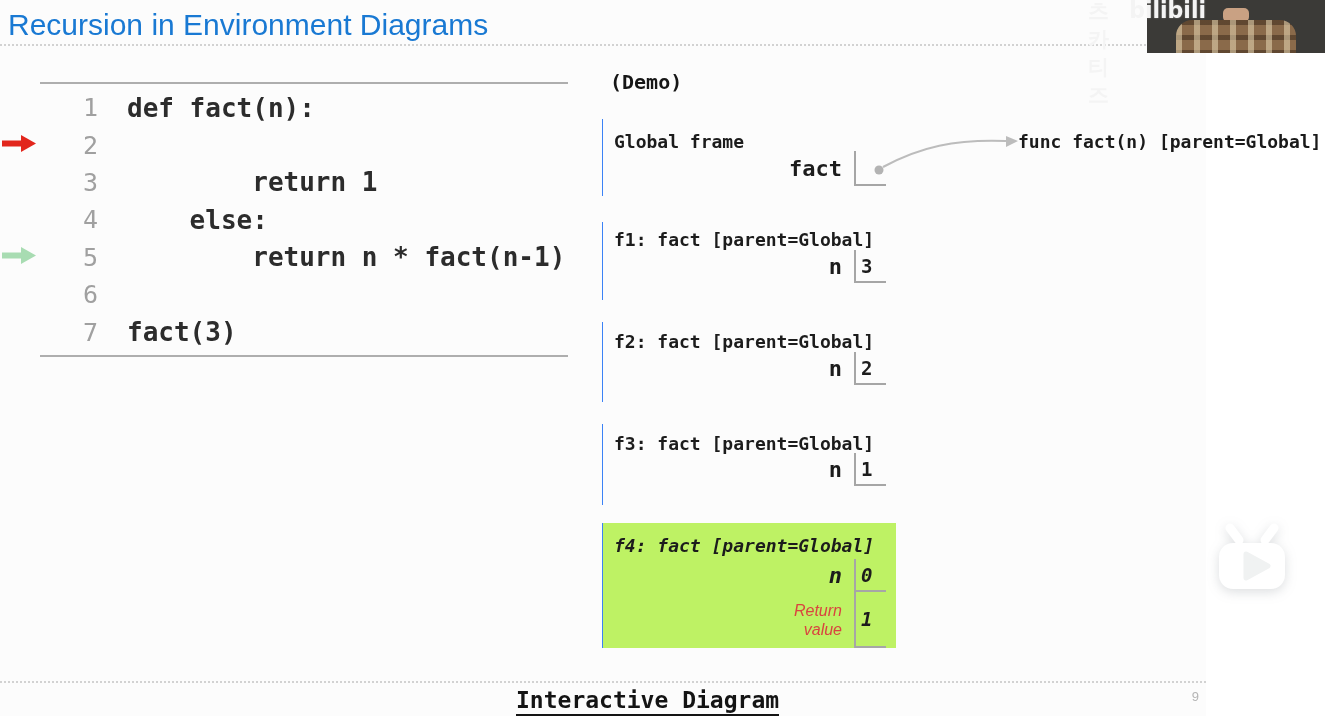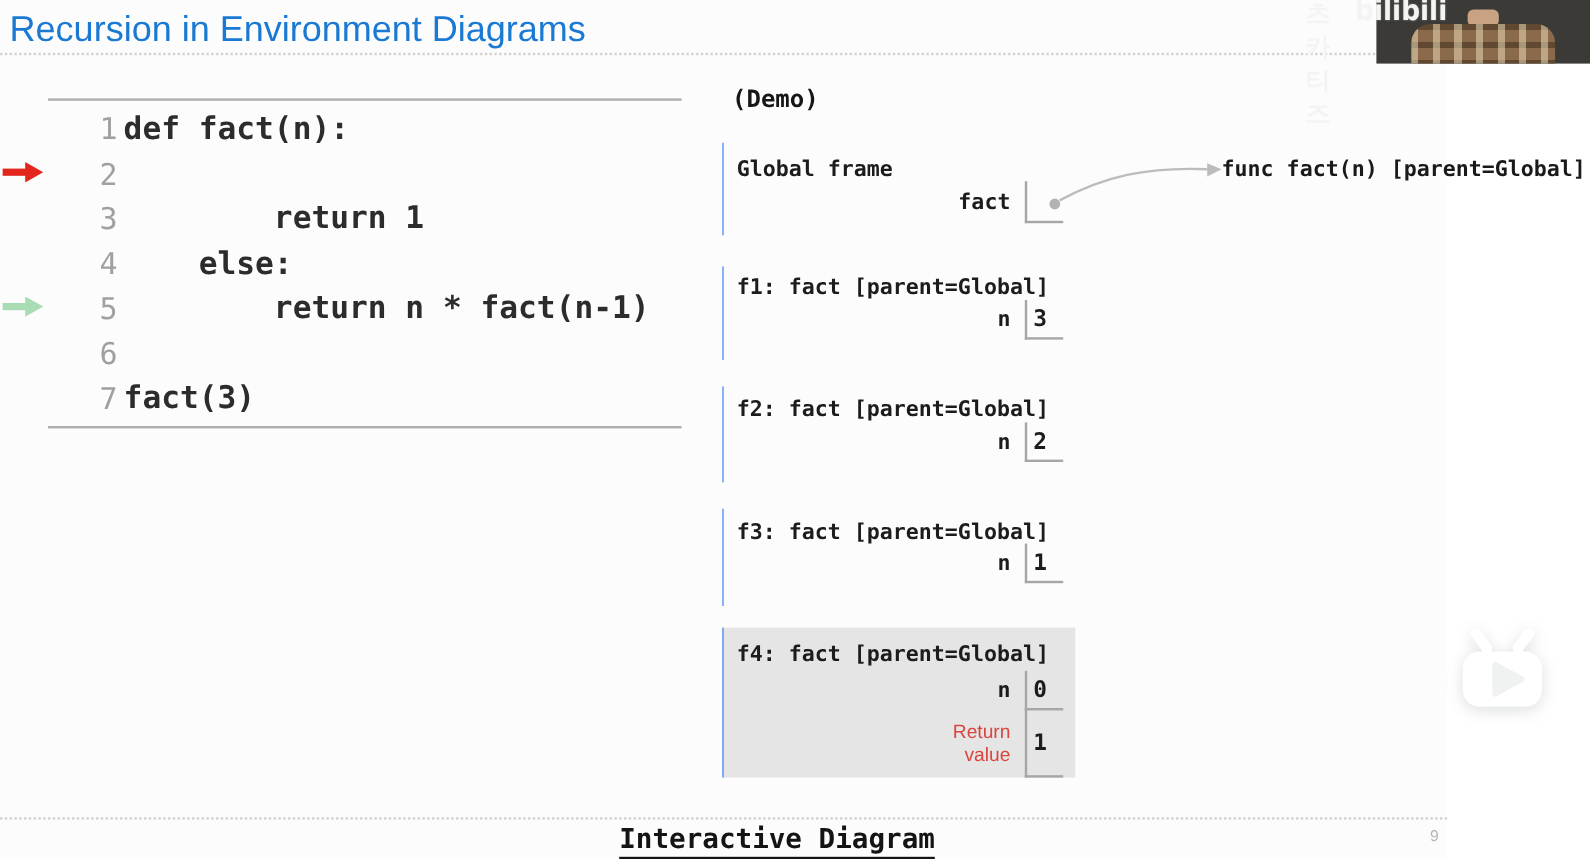--- a/index.html
+++ b/index.html
@@ -13,30 +13,30 @@
   .dotted{position:absolute;left:0;right:0;border-top:2px dotted #d2d2d2;height:0;}
   .dotted.top{top:44px;}
   .dotted.bottom{top:681px;}
 
   
   .code-panel{position:absolute;left:40px;top:82px;width:528px;
               border-top:2px solid #aeaeae;border-bottom:2px solid #aeaeae;
               padding:5px 0 4px 0;box-sizing:content-box;}
   .code-row{height:37.4px;display:flex;align-items:center;}
   .lineno{width:58px;text-align:right;font-size:25px;color:#a0a0a0;flex:0 0 58px;}
-  .code-text{margin-left:5px;font-size:26px;font-weight:600;color:#2c2c2c;white-space:pre;}
+  .code-text{margin-left:29px;font-size:26px;font-weight:600;color:#2c2c2c;white-space:pre;}
   .gut-arrow{position:absolute;left:2px;width:34px;height:17px;}
 
   
   .demo{position:absolute;left:610px;top:70px;font-size:20px;font-weight:700;color:#161616;}
   .frame{position:absolute;left:602px;width:294px;border-left:1px solid #3b82f6;box-sizing:border-box;}
-  .frame.hl{background:#e5e5e5;}
+  .frame.hl{background:#bef264;font-style:italic;}
   .frame-header{position:absolute;left:11px;font-size:18px;font-weight:700;color:#1c1c1c;white-space:pre;}
   .binding{position:absolute;right:10px;display:flex;align-items:center;}
-  .var-name{font-size:18px;font-weight:700;color:#1c1c1c;margin-right:12px;}
+  .var-name{font-size:22px;font-weight:700;color:#1c1c1c;margin-right:12px;}
   .value-cell{width:25px;height:31px;border-left:2px solid #a6a6a6;border-bottom:2px solid #a6a6a6;
               font-size:19px;font-weight:700;color:#1c1c1c;display:flex;align-items:center;
               padding-left:5px;}
   .value-cell.tall{height:55px;}
   .ret-label{font-family:"Liberation Sans",sans-serif;font-size:16px;line-height:19px;
              color:#d9453f;text-align:right;margin-right:12px;}
   .func-label{position:absolute;left:1018px;top:131px;font-size:18px;font-weight:700;
               color:#1a1a1a;white-space:pre;}
   .ptr-svg{position:absolute;left:860px;top:131px;}
 

